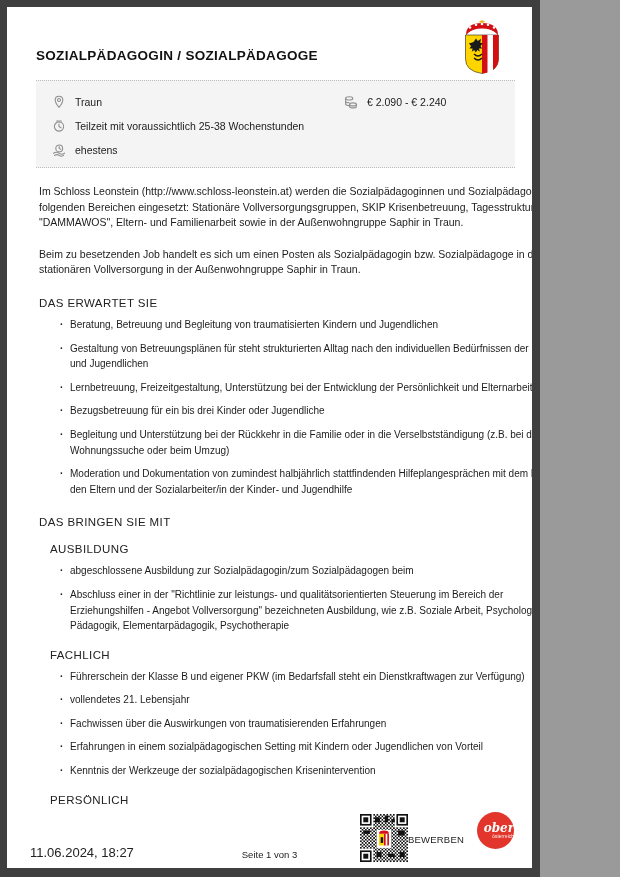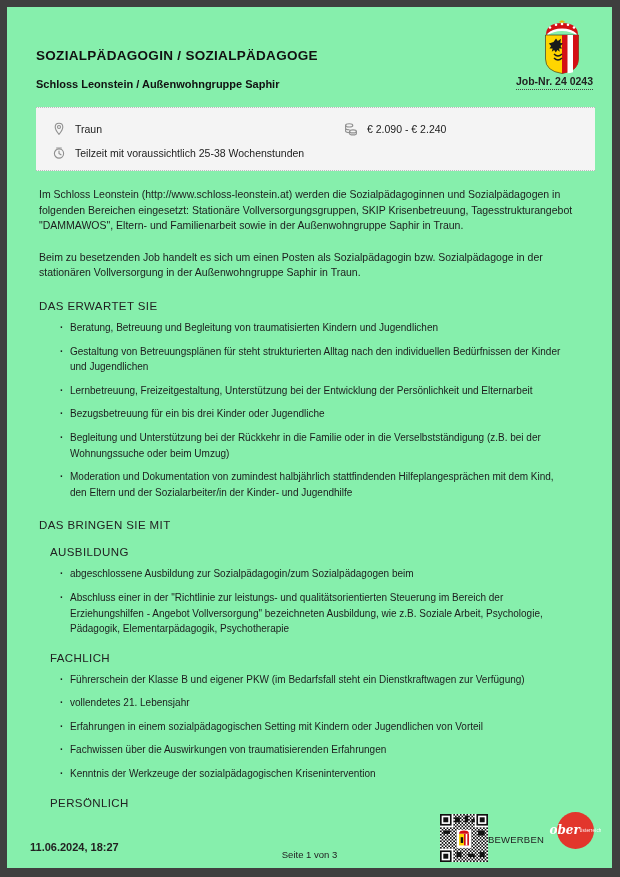--- a/index.html
+++ b/index.html
@@ -1,18 +1,18 @@
 <!DOCTYPE html>
 <html lang="de"><head>
 <meta charset="utf-8">
 <style>
   html,body{margin:0;padding:0;}
   body{width:620px;height:877px;background:#9a9a9a;font-family:"Liberation Sans",sans-serif;}
   .page{
-    box-sizing:border-box;width:620px;height:877px;background:#86efac;
+    box-sizing:border-box;width:540px;height:877px;background:#ffffff;
     border-style:solid;border-color:#3f3f3f;border-width:7px 8px 9px 7px;
     position:relative;overflow:hidden;color:#1c1c1c;
   }
   .content{padding:0 17px 0 29px;}
   
   .hdr{margin-top:41px;position:relative;}
   .hdr-title{font-size:13.5px;font-weight:bold;letter-spacing:.3px;color:#111;}
   .hdr-row{display:flex;justify-content:space-between;align-items:flex-end;margin-top:12px;padding-right:2px;}
   .hdr-sub{font-size:11px;font-weight:bold;color:#111;}
   .job-nr{font-size:10.5px;font-weight:bold;color:#222;border-bottom:1px dotted #444;padding-bottom:2px;}
@@ -35,46 +35,42 @@
   
   .sec-h{font-size:11.5px;letter-spacing:.4px;color:#222;margin:19px 0 0 3px;}
   .sub-h{font-size:11.5px;letter-spacing:.4px;color:#222;margin:15px 0 0 14px;}
   ul.blist{list-style:none;margin:5px 0 0 0;padding:0;}
   ul.blist li{
     position:relative;margin:8px 0 0 0;padding-left:34px;
     font-size:10px;line-height:15.6px;width:528px;box-sizing:border-box;
   }
   ul.blist li::before{content:"·";font-weight:bold;position:absolute;left:24px;top:0;}
   
-  .footer-date{position:absolute;left:23px;bottom:15px;font-size:11px;color:#222;font-weight:bold;}
+  .footer-date{position:absolute;left:23px;bottom:8px;font-size:13px;color:#222;}
   .footer-page{position:absolute;left:0;right:0;bottom:8px;text-align:center;font-size:9.5px;color:#222;}
   .apply{position:absolute;right:18px;bottom:6px;display:flex;align-items:flex-end;gap:13px;}
   .qrwrap{display:flex;flex-direction:row;align-items:center;}
   .qrwrap svg{width:48px;height:48px;}
   .apply-label{font-size:9.5px;color:#222;margin-top:2px;letter-spacing:.2px;}
   .logo-circle{
     width:37px;height:37px;border-radius:50%;background:#e2362c;margin-bottom:13px;
-    display:flex;flex-direction:row;align-items:center;justify-content:center;color:#fff;
+    display:flex;flex-direction:column;align-items:flex-end;justify-content:center;color:#fff;
   }
   .logo-l1{font-family:"DejaVu Serif",serif;font-style:italic;font-weight:bold;font-size:12px;line-height:11px;}
   .logo-l2{font-size:4.5px;line-height:5px;letter-spacing:.2px;}
   svg .ic{stroke:#8f8f8f;fill:none;stroke-width:1.1;stroke-linecap:round;stroke-linejoin:round;}
 </style>
 </head>
 <body>
 
 <div class="page">
   <div class="content">
 
     <div class="hdr">
       <div class="hdr-title">SOZIALPÄDAGOGIN / SOZIALPÄDAGOGE</div>
-      <div class="hdr-row">
-        <div class="hdr-sub">Schloss Leonstein / Außenwohngruppe Saphir</div>
-        <div class="job-nr">Job-Nr. 24 0243</div>
-      </div>
       <svg class="crest" viewBox="0 0 42 54">
         <rect x="19.6" y="0.5" width="2.8" height="2.2" fill="#e7b400"></rect>
         <rect x="18.4" y="1.2" width="5.2" height="1.2" fill="#e7b400"></rect>
         <path d="M5 15 Q5 3 21 3 Q37 3 37 15 L34 13 Q30 9 21 9 Q12 9 8 13 Z" fill="#d40f14"></path>
         <path d="M6.5 13.5 Q12 8.5 21 8.5 Q30 8.5 35.5 13.5 L35.5 15.5 Q30 11 21 11 Q12 11 6.5 15.5 Z" fill="#ffffff"></path>
         <circle cx="9" cy="7.5" r="1.3" fill="#fff"></circle>
           <circle cx="15" cy="4.8" r="1.3" fill="#fff"></circle>
         <circle cx="21" cy="4" r="1.3" fill="#fff"></circle>
           <circle cx="27" cy="4.8" r="1.3" fill="#fff"></circle>
         <circle cx="33" cy="7.5" r="1.3" fill="#fff"></circle>
@@ -95,20 +91,27 @@
           </svg>
           <span class="ftext">Traun</span>
         </div>
         <div class="fact">
           <svg class="ficon" viewBox="0 0 14 14">
             <circle class="ic" cx="7" cy="7.5" r="4.6"></circle>
             <path class="ic" d="M7 5 V7.5 L9 8.8 M4.6 2 H9.4"></path>
           </svg>
           <span class="ftext">Teilzeit mit voraussichtlich 25-38 Wochenstunden</span>
         </div>
+        <div class="fact">
+          <svg class="ficon" viewBox="0 0 14 14">
+            <circle class="ic" cx="7.2" cy="5.4" r="3.4"></circle>
+            <path class="ic" d="M7.2 3.6 V5.4 L8.6 6.3 M1.5 10.2 q2.8-2 5.5 0 q2.8 2 5.5 0 M2.5 12.4 q2.3-1.6 4.5 0 q2.3 1.6 4.5 0"></path>
+          </svg>
+          <span class="ftext">ehestens</span>
+        </div>
       </div>
       <div class="facts-col right">
         <div class="fact">
           <svg class="ficon" viewBox="0 0 14 14">
             <ellipse class="ic" cx="5.2" cy="3.4" rx="3.6" ry="1.6"></ellipse>
             <path class="ic" d="M1.6 3.4 V6.2 C1.6 7.1 3.2 7.8 5.2 7.8 M1.6 6.2 V9 C1.6 9.9 3.2 10.6 5.2 10.6"></path>
             <ellipse class="ic" cx="9" cy="9.4" rx="3.4" ry="1.5"></ellipse>
             <path class="ic" d="M5.6 9.4 V11.4 C5.6 12.2 7.1 12.9 9 12.9 C10.9 12.9 12.4 12.2 12.4 11.4 V9.4"></path>
           </svg>
           <span class="ftext">€ 2.090 - € 2.240</span>
@@ -134,22 +137,22 @@
     <div class="sub-h">AUSBILDUNG</div>
     <ul class="blist">
       <li>abgeschlossene Ausbildung zur Sozialpädagogin/zum Sozialpädagogen beim</li>
       <li>Abschluss einer in der "Richtlinie zur leistungs- und qualitätsorientierten Steuerung im Bereich der Erziehungshilfen - Angebot Vollversorgung" bezeichneten Ausbildung, wie z.B. Soziale Arbeit, Psychologie, Pädagogik, Elementarpädagogik, Psychotherapie</li>
     </ul>
 
     <div class="sub-h">FACHLICH</div>
     <ul class="blist">
       <li>Führerschein der Klasse B und eigener PKW (im Bedarfsfall steht ein Dienstkraftwagen zur Verfügung)</li>
       <li>vollendetes 21. Lebensjahr</li>
+      <li>Fachwissen über die Auswirkungen von traumatisierenden Erfahrungen</li>
       <li>Erfahrungen in einem sozialpädagogischen Setting mit Kindern oder Jugendlichen von Vorteil</li>
-      <li>Fachwissen über die Auswirkungen von traumatisierenden Erfahrungen</li>
       <li>Kenntnis der Werkzeuge der sozialpädagogischen Krisenintervention</li>
     </ul>
 
     <div class="sub-h">PERSÖNLICH</div>
   </div>
 
   <div class="footer-date">11.06.2024, 18:27</div>
   <div class="footer-page">Seite 1 von 3</div>
 
   <div class="apply">

